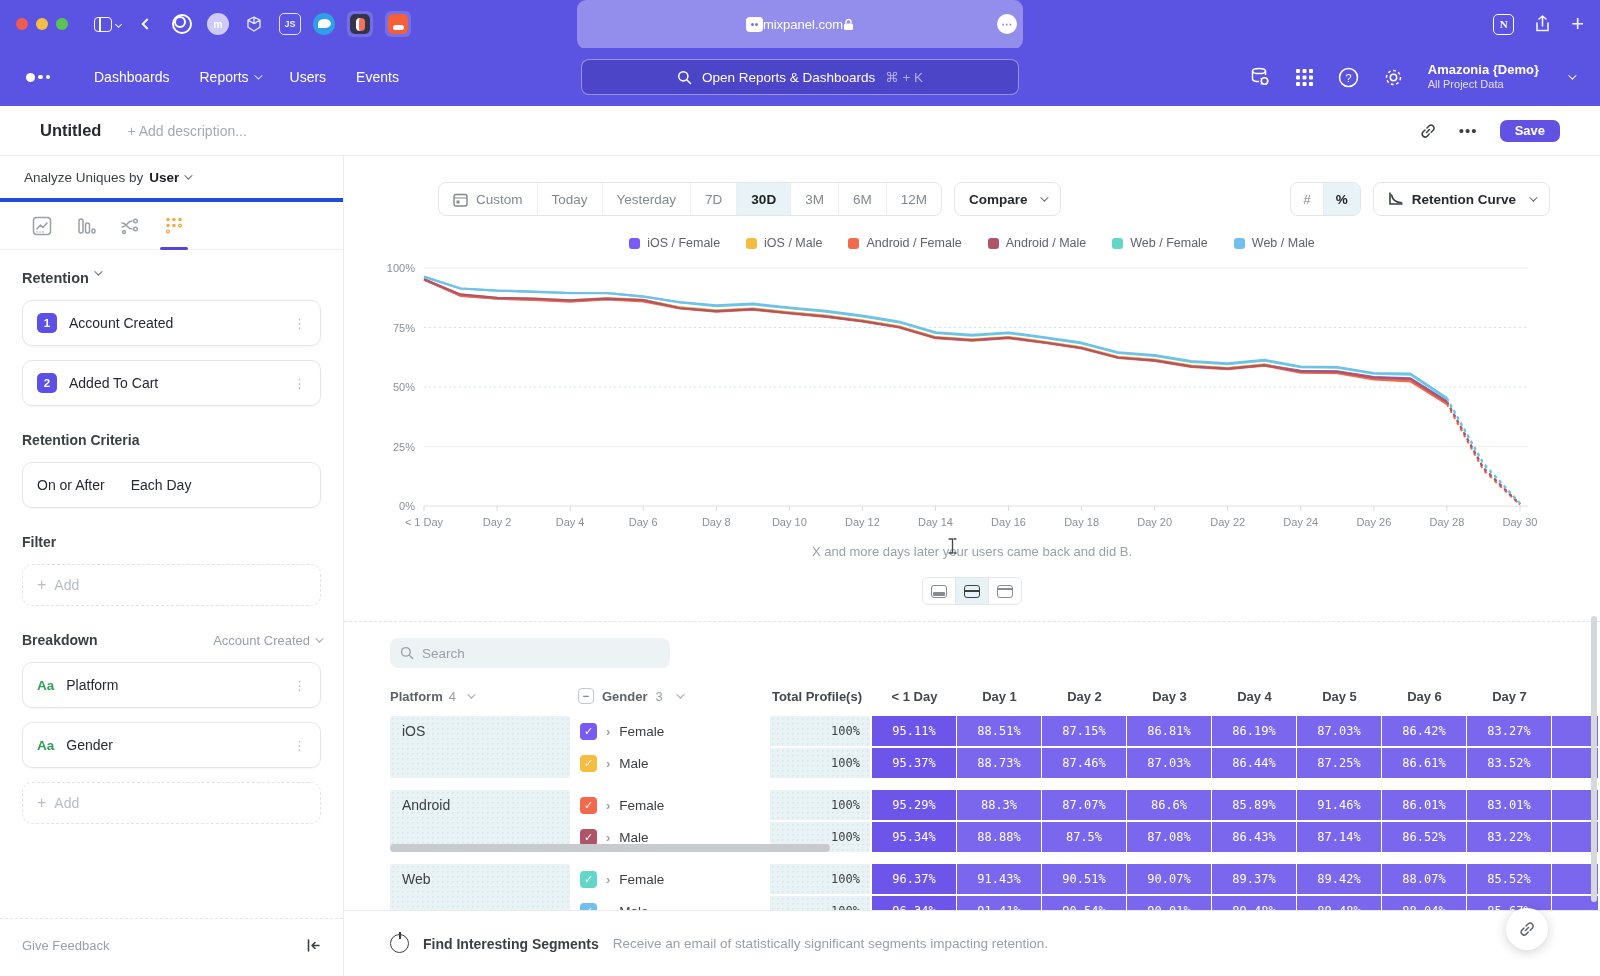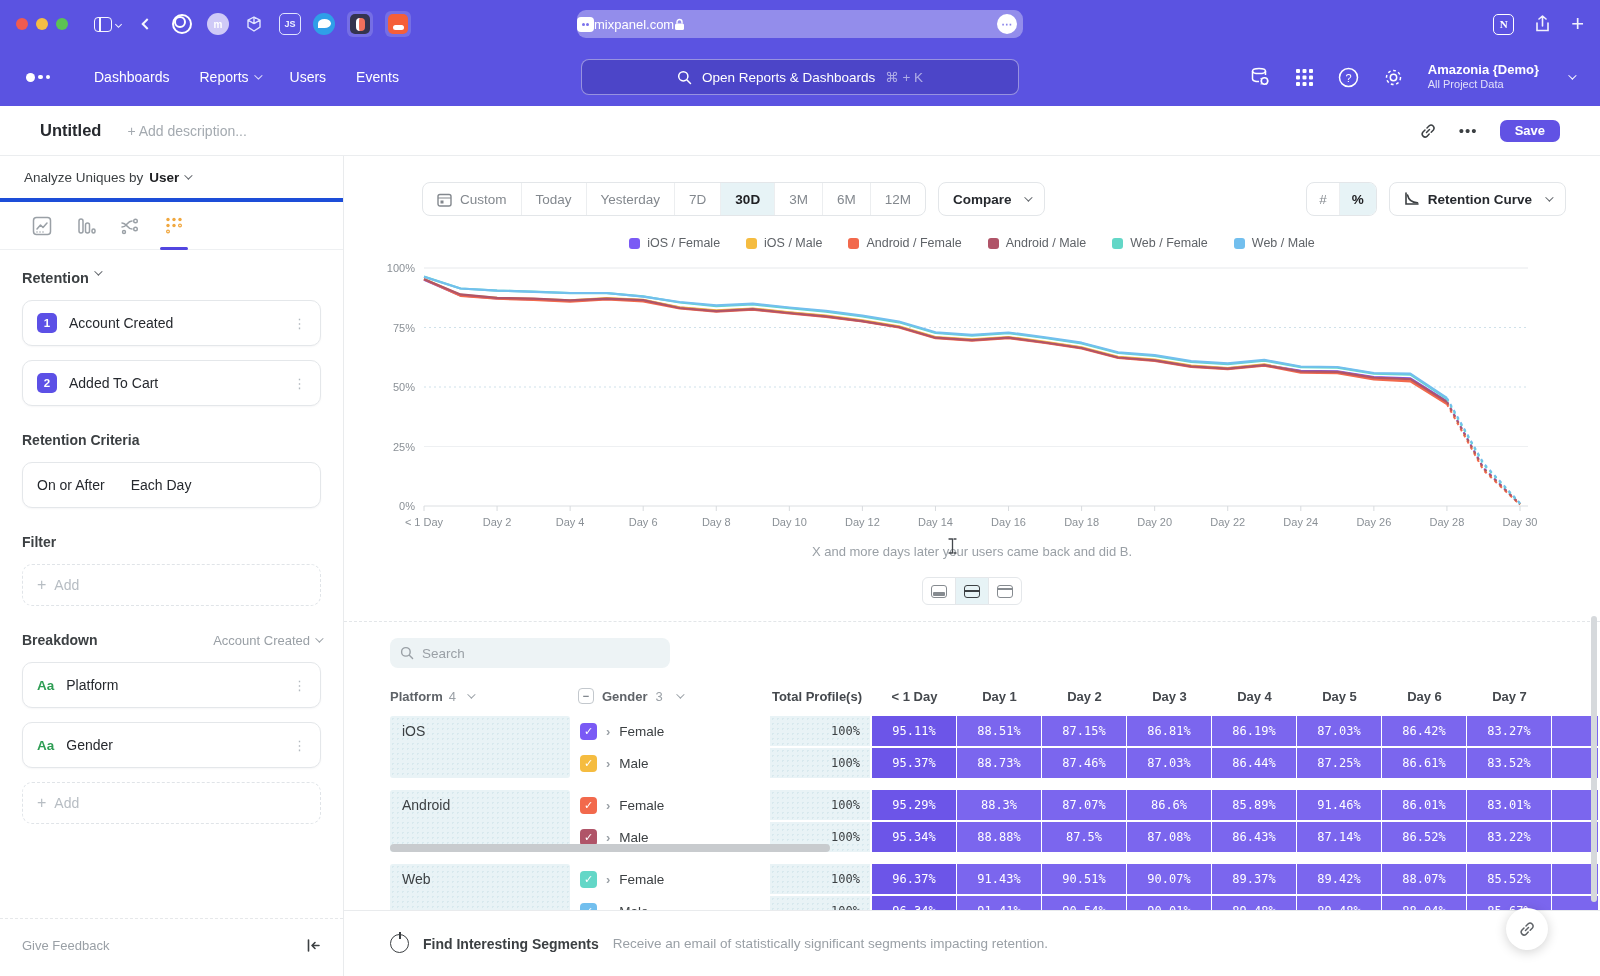--- a/index.html
+++ b/index.html
@@ -29,21 +29,21 @@
   .ext-cube{ color:#dfe3ff; }
   .ext-js{ border:1.6px solid #dfe3ff; border-radius:5px; width:22px; height:22px; font-weight:700; font-size:9px; color:#eef0ff; }
   .ext-bird{ background:#2f9fe8; border-radius:50%; width:22px; height:22px; overflow:hidden; position:relative; }
   .ext-bird::after{ content:""; position:absolute; left:5px; top:6px; width:13px; height:9px; background:#fff; border-radius:50% 50% 50% 0; }
   .ext-pocket{ background:rgba(255,255,255,.16); }
   .ext-pocket .inner{ width:20px; height:20px; background:#34344e; border-radius:5px; display:flex; align-items:center; justify-content:center; }
   .ext-pocket .blob{ width:9px; height:13px; background:#f2705c; border-radius:4px; border-left:3px solid #fff; }
   .ext-cloud{ background:rgba(255,255,255,.16); }
   .ext-cloud .inner{ width:20px; height:20px; background:#f55f39; border-radius:5px; display:flex; align-items:flex-end; justify-content:center; padding-bottom:4px; }
   .ext-cloud .cl{ width:11px; height:5px; background:#fff; border-radius:3px; }
-  .urlbar { position:absolute; left:50%; transform:translateX(-50%); width:446px; height:28px; background:rgba(255,255,255,.34); border-radius:9px; display:flex; align-items:center; color:#fff; font-size:13px; font-weight:500; }
+  .urlbar { position:absolute; left:50%; transform:translateX(-50%); width:446px; height:49px; background:rgba(255,255,255,.34); border-radius:9px; display:flex; align-items:center; justify-content:center; color:#fff; font-size:13px; font-weight:500; }
   .favicon { width:17px; height:15px; background:#fff; border-radius:4px; display:flex; align-items:center; justify-content:center; gap:1.5px; }
   .favicon i { width:3px; height:3px; border-radius:50%; background:#7b72ec; }
   .url-more { position:absolute; right:6px; width:20px; height:20px; border-radius:50%; background:#fff; color:#8a84ea; display:flex; align-items:center; justify-content:center; font-size:11px; font-weight:700; letter-spacing:.5px; }
   .chrome-right { margin-left:auto; display:flex; align-items:center; gap:20px; color:#fff; }
   .notion { width:21px; height:21px; border:1.8px solid #fff; border-radius:5px; display:flex; align-items:center; justify-content:center; font-size:11px; font-weight:700; font-family:"Liberation Serif",serif; }
   .plus { font-size:22px; font-weight:300; line-height:1; color:rgba(255,255,255,.92); }
 
   
   .nav { height:58px; background:#5b53e1; display:flex; align-items:center; padding:0 26px; position:relative; color:#fff; }
   .mx-logo { display:flex; align-items:center; gap:3px; margin-right:14px; }
@@ -89,21 +89,21 @@
   .section-h { margin-top:26px; font-size:14px; font-weight:700; color:#3c4043; display:flex; align-items:center; }
   .right-val { margin-left:auto; color:#9aa0a6; font-weight:400; font-size:13px; display:flex; align-items:center; }
   .crit-card { gap:26px; }
   .crit-txt { font-size:14px; color:#26292e; }
   .add-card { border:1px dashed #e0e4e8; border-radius:10px; height:42px; display:flex; align-items:center; padding:0 14px; margin-top:14px; color:#b7bdc3; font-size:14px; }
   .add-plus { font-size:16px; margin-right:8px; }
   .aa { color:#2f9e55; font-weight:700; font-size:13.5px; }
   .feedback { position:absolute; bottom:4px; left:0; right:0; height:54px; border-top:1px dashed #e6e8ea; display:flex; align-items:center; padding:0 22px; color:#9aa0a6; font-size:13px; background:#fff; }
 
   
-  .ctrl-row { display:flex; align-items:flex-end; margin:26px 34px 0;padding-left:44px; }
+  .ctrl-row { display:flex; align-items:flex-end; margin:26px 50px 0;padding-left:44px; }
   .seg { display:flex; border:1px solid #e3e6e9; border-radius:8px; height:34px; background:#fff; overflow:hidden; }
   .seg-item { display:flex; align-items:center; padding:0 14px; font-size:13.5px; color:#83888e; border-right:1px solid #eceef0; gap:8px; }
   .seg-item:last-child { border-right:none; }
   .seg-item.active { background:#e7f3f6; color:#202124; font-weight:600; }
   .pill-btn { margin-left:12px; border:1px solid #e3e6e9; border-radius:8px; height:34px; display:flex; align-items:center; padding:0 14px; font-size:13.5px; color:#26292e; font-weight:600; background:#fff; gap:8px; }
   .ctrl-right { margin-left:auto; display:flex; align-items:center; }
   .mode-item { padding:0 12px; font-size:13.5px; }
 
   
   .legend-row { display:flex; justify-content:center; gap:26px; margin-top:20px; }

